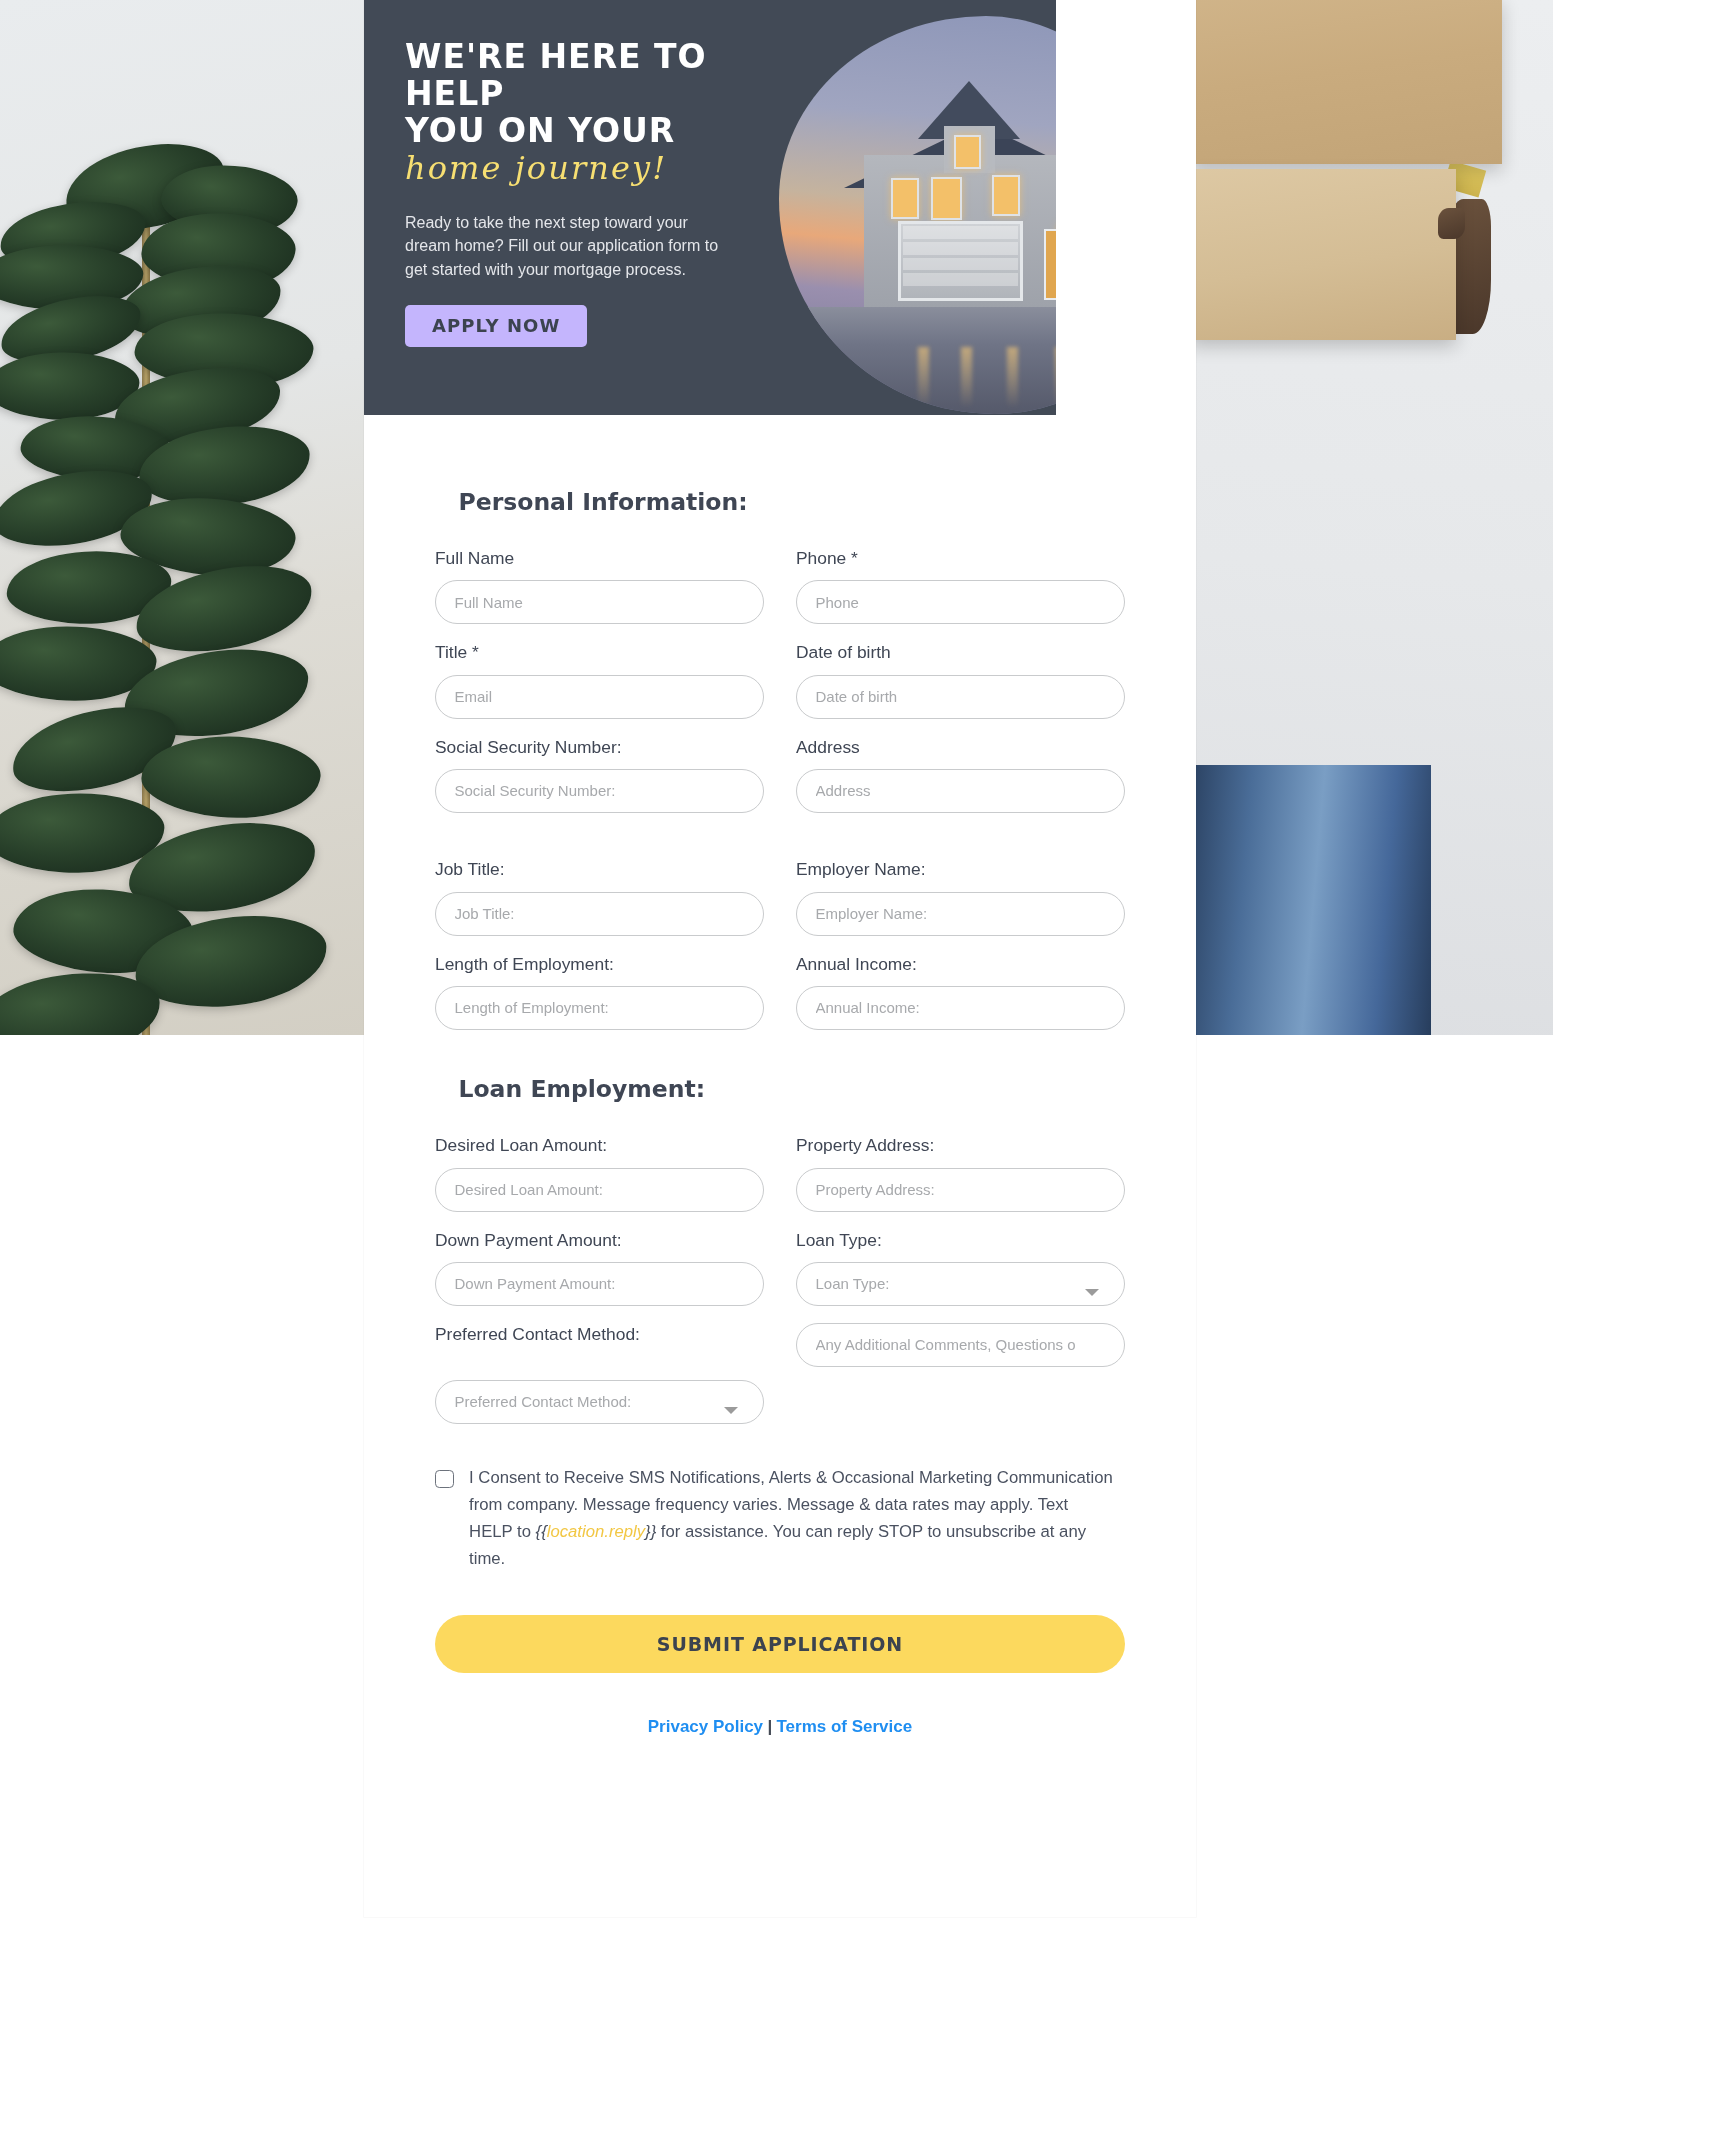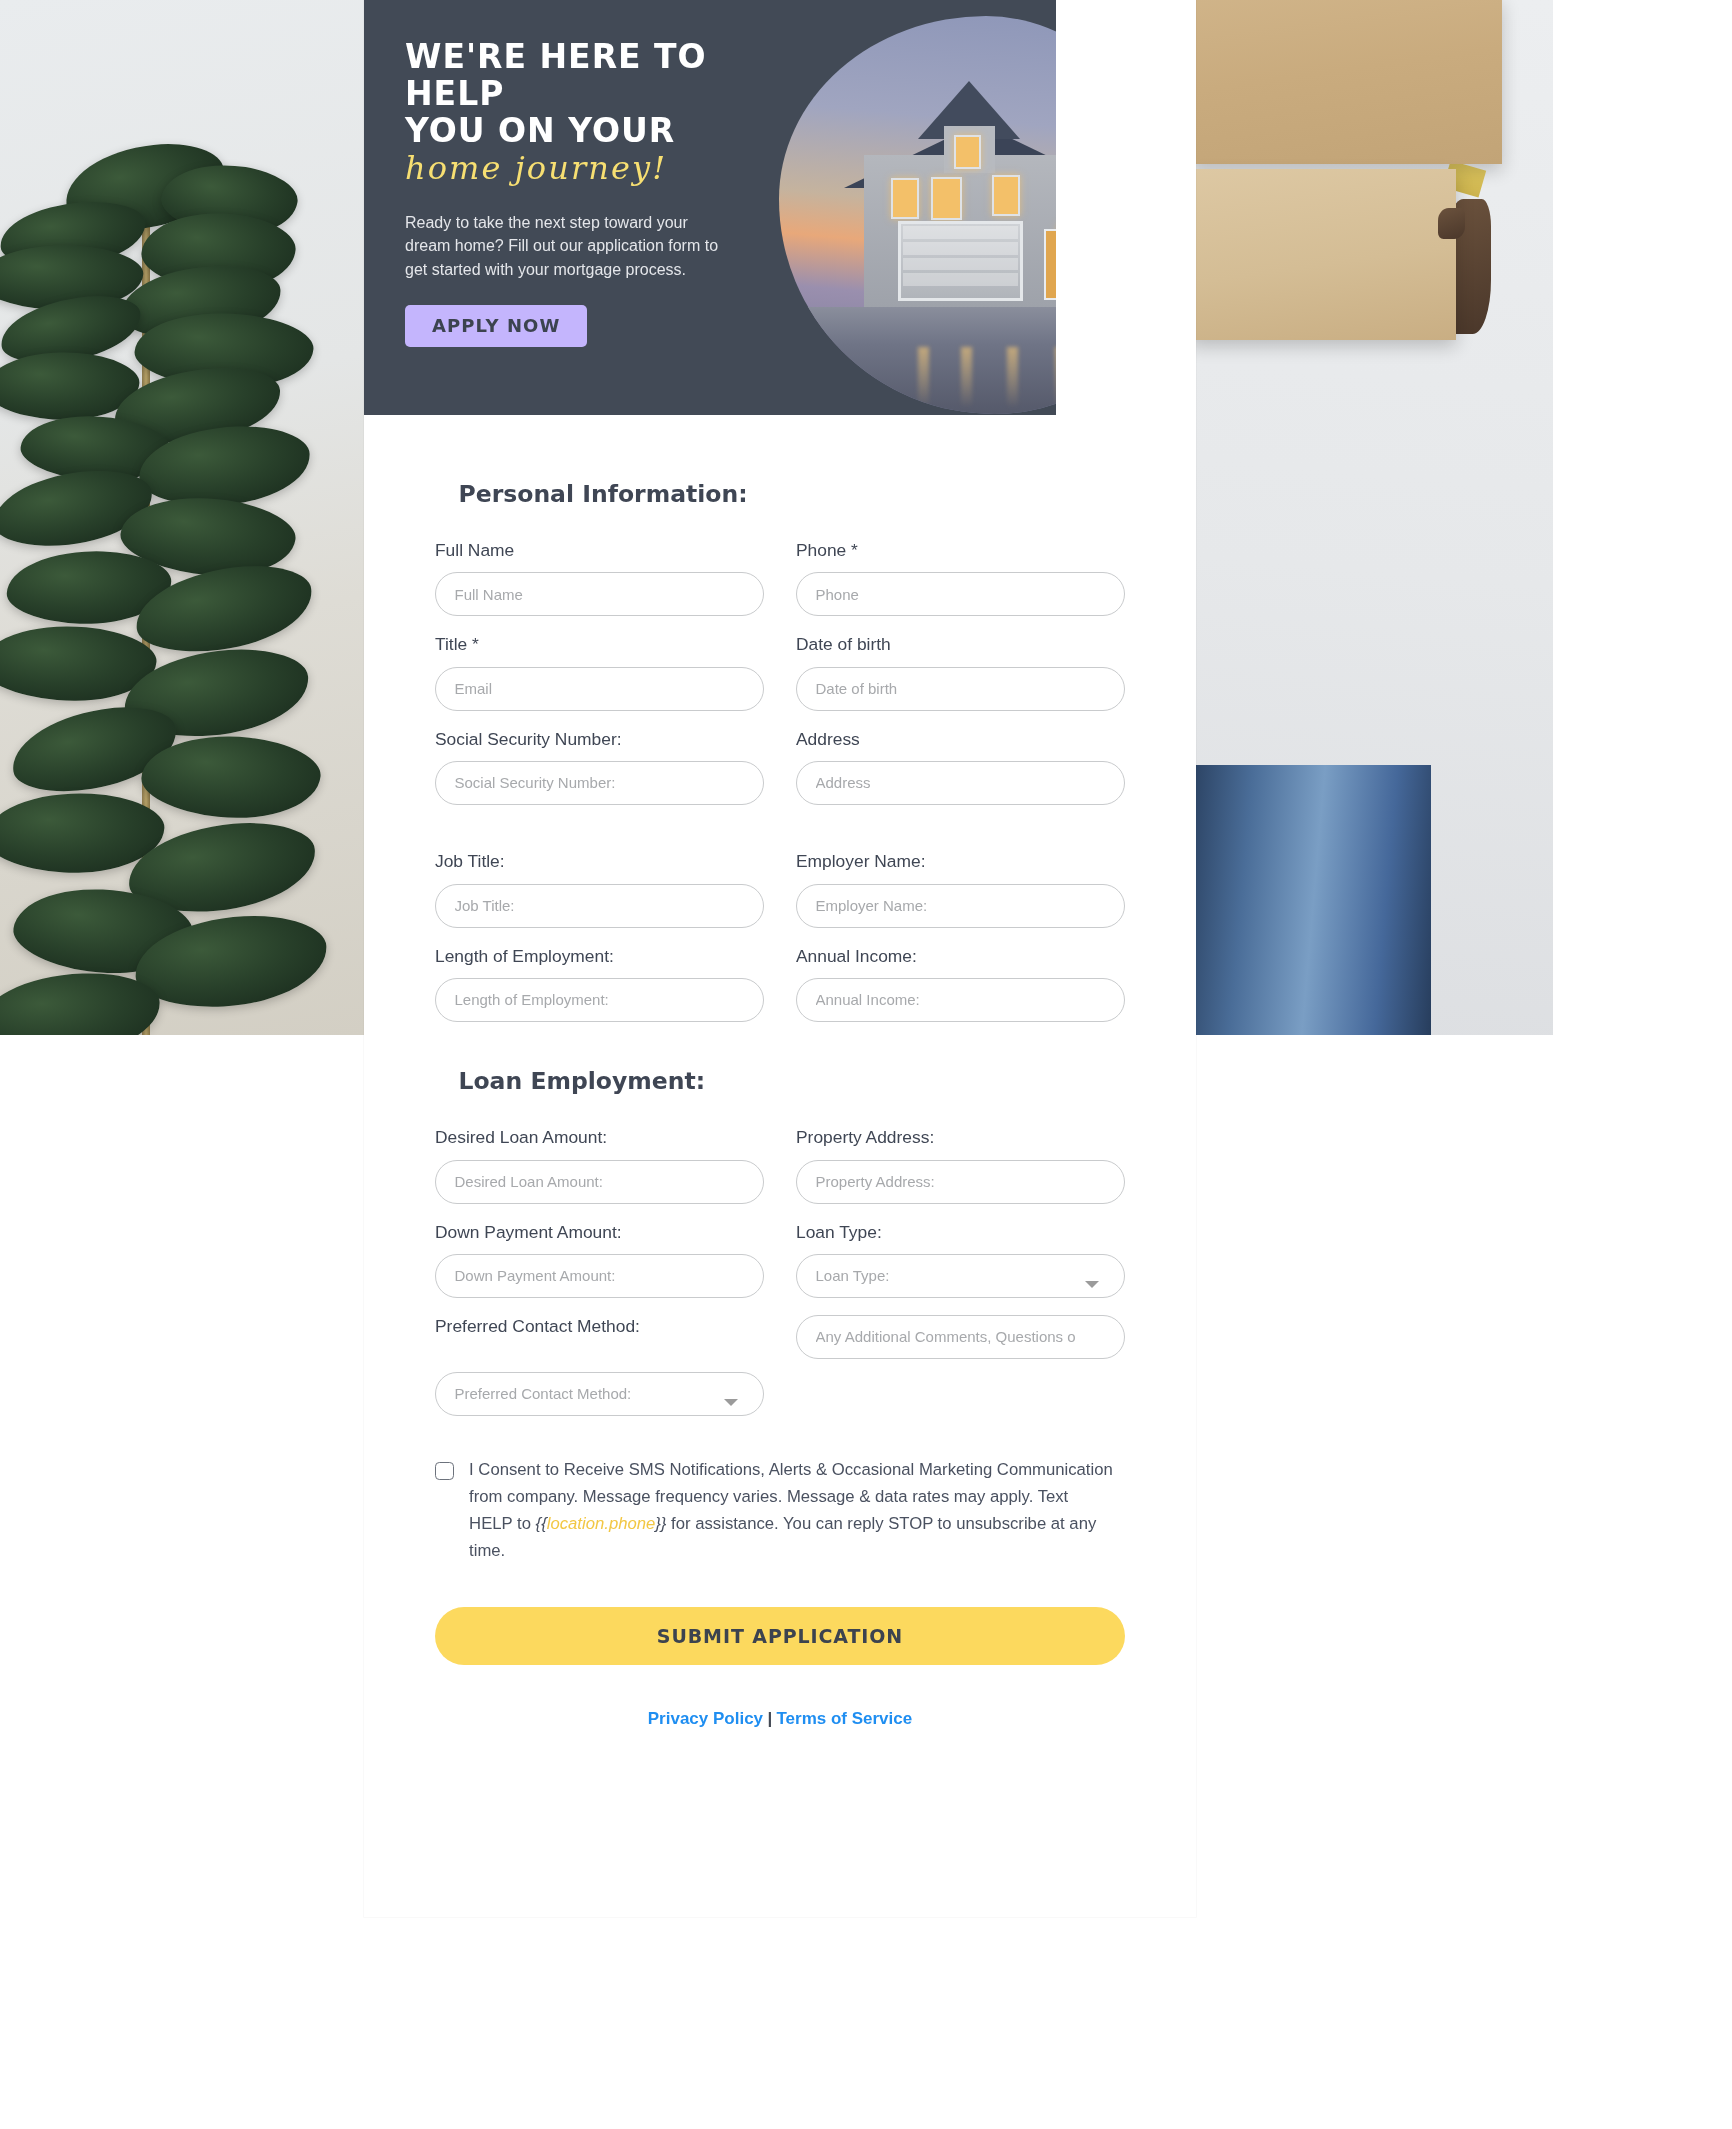--- a/index.html
+++ b/index.html
@@ -173,21 +173,21 @@
   }
 
   
   #form-area { padding: 57px 71px 0 71px; }
 
   .section-title {
     font-family: "DejaVu Sans", sans-serif;
     font-weight: 700; font-size: 23.5px; color: #3f4654;
     margin: 0 0 31px 23.5px;
   }
-  .section-title.tight { margin-top: 8px; }
+  .section-title.tight { margin-top: 16px; }
 
   .grid { display: flex; flex-wrap: wrap; gap: 0 32px; }
   .field { width: 329px; margin-bottom: 17px; position: relative; }
 
   .field label {
     display: block;
     font-size: 17.4px; color: #3f4654; font-weight: 400;
     line-height: 1.34; margin-bottom: 10px;
   }
   .field label.two-line { min-height: 47px; }
@@ -410,21 +410,21 @@
             <span class="caret"></span>
           </div>
         </div>
         <div class="field">
           <input class="pill" type="text" placeholder="Any Additional Comments, Questions o" style="">
         </div>
       </div>
 
       <div id="consent-row">
         <input id="consent-check" type="checkbox" style="">
-        <div id="consent-text"><span>I Consent to Receive SMS Notifications, Alerts &amp; Occasional Marketing Communication from company. Message frequency varies. Message &amp; data rates may apply. Text HELP to </span><span class="merge"><span>{{</span><em>location.phone</em><span>}}</span></span><span> for assistance. You can reply STOP to unsubscribe at any time.</span></div>
+        <div id="consent-text"><span>I Consent to Receive SMS Notifications, Alerts &amp; Occasional Marketing Communication from company. Message frequency varies. Message &amp; data rates may apply. Text HELP to </span><span class="merge"><span>{{</span><em>location.reply</em><span>}}</span></span><span> for assistance. You can reply STOP to unsubscribe at any time.</span></div>
       </div>
 
       <button id="submit-btn">SUBMIT APPLICATION</button>
 
       <div id="footer-links">
         <a href="#">Privacy Policy</a><span class="sep">|</span><a href="#">Terms of Service</a>
       </div>
 
     </div>
   </div>

